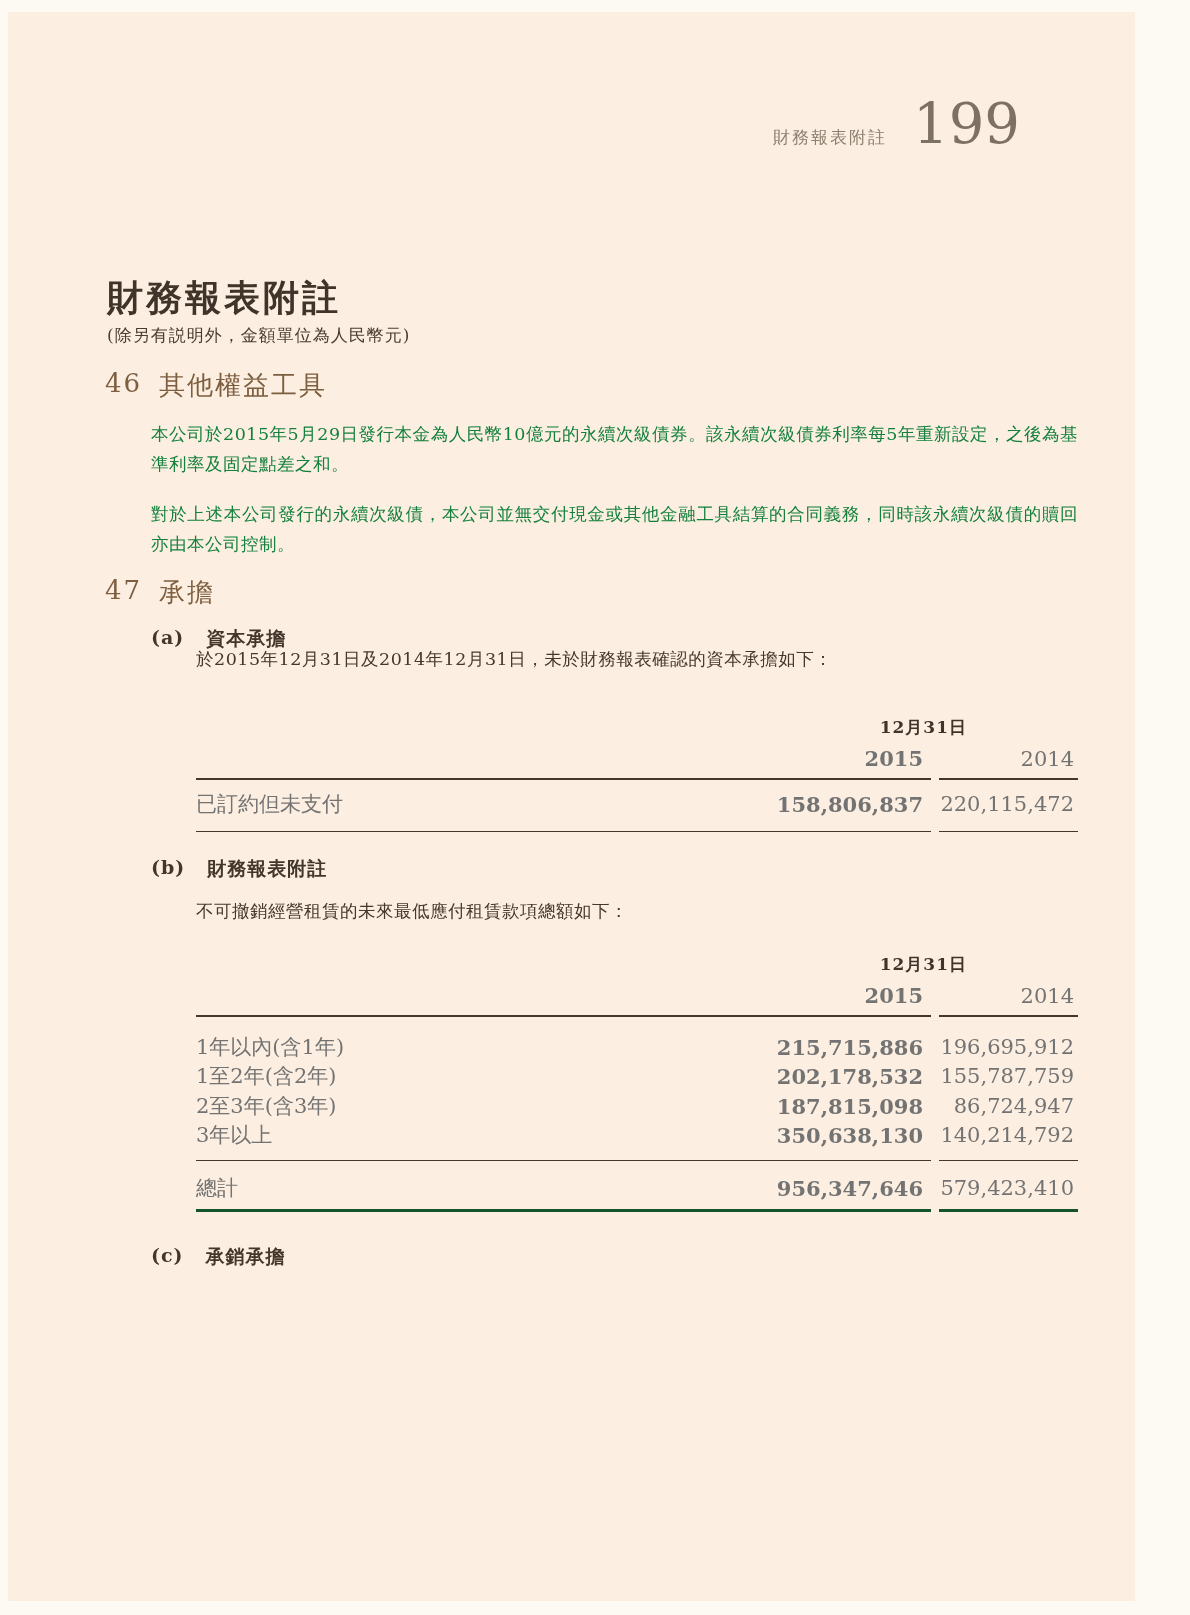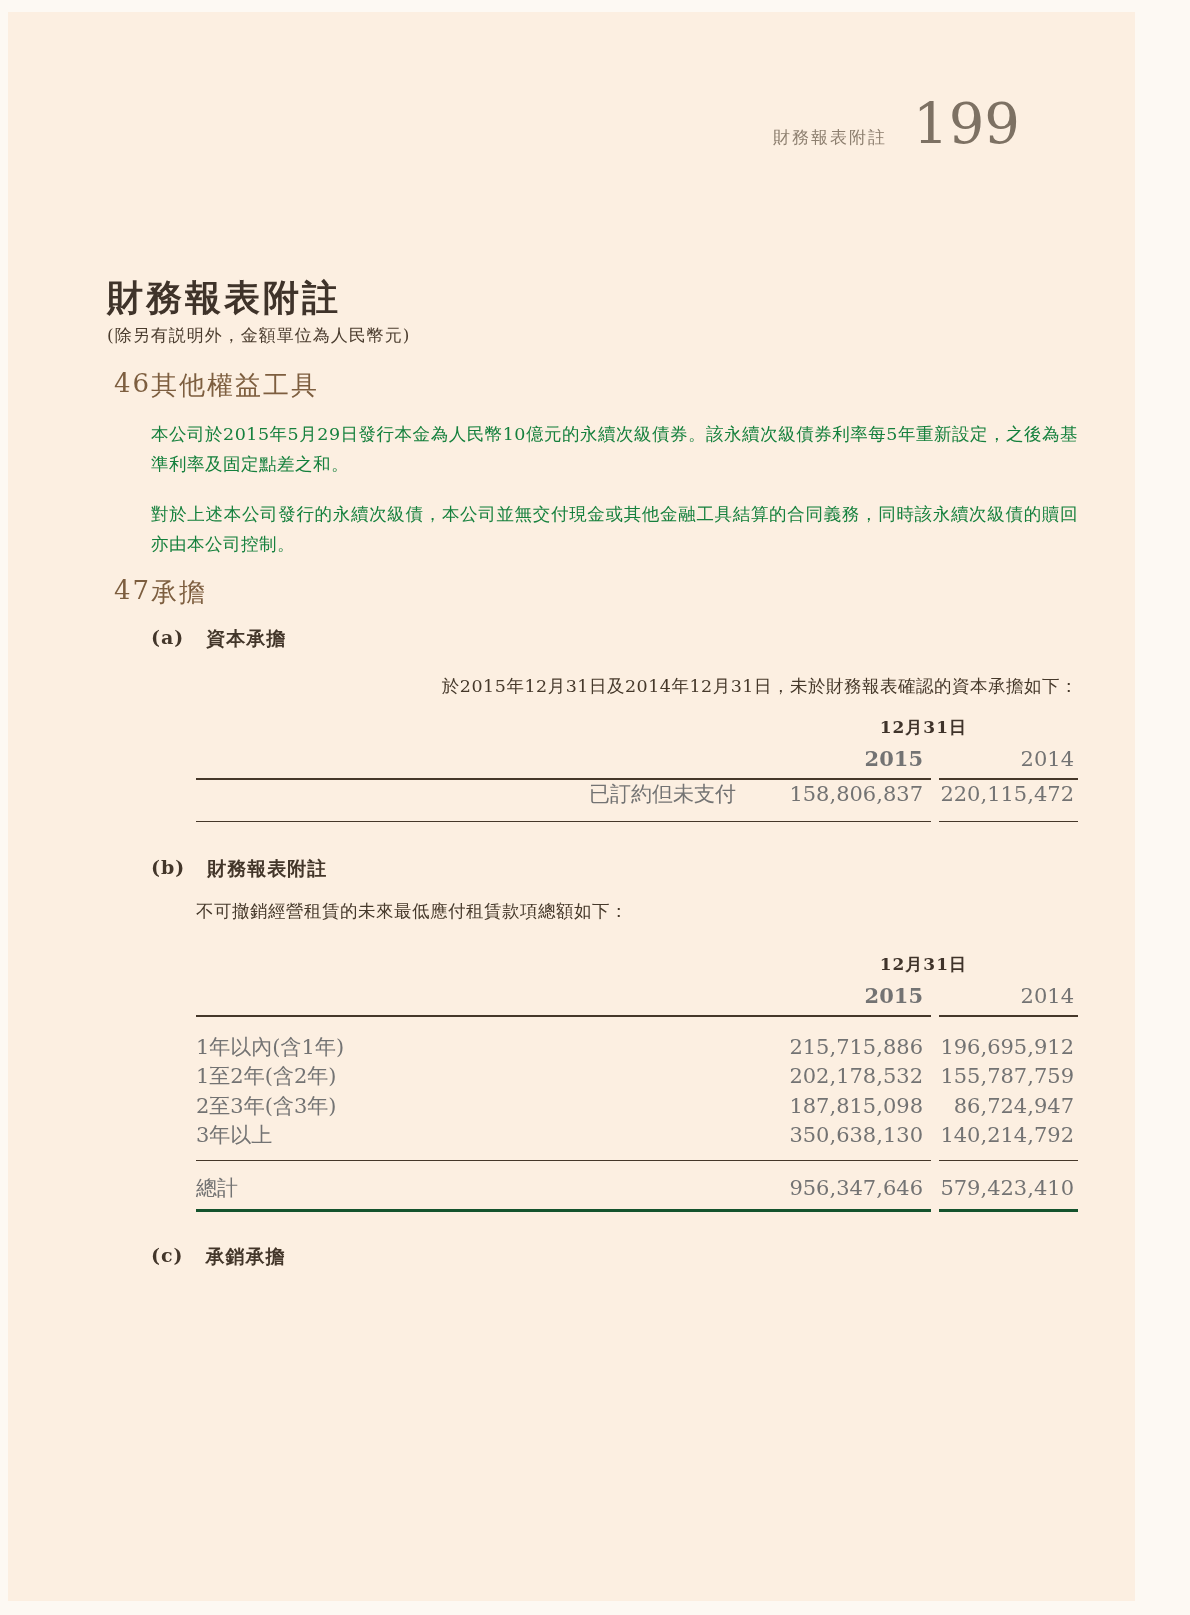--- a/index.html
+++ b/index.html
@@ -17,64 +17,64 @@
     display:flex; align-items:baseline; gap:14px;
   }
   .run-head .label { font-size:17px; color:#8d7f6f; letter-spacing:2px; }
   .run-head .pageno { font-size:56px; font-weight:400; color:#7d7163; line-height:1;margin-left:12px; }
 
   
   .doc-title { position:absolute; left:99px; top:262px; font-size:36px; font-weight:700; color:#3f332a; letter-spacing:3px; }
   .doc-subtitle { position:absolute; left:99px; top:312px; font-size:17px; color:#4a3c2e; letter-spacing:1px; }
 
   
-  .sec-head { position:absolute; left:106px; display:flex; gap:0; font-size:26px; font-weight:400; color:#7d5e3f; letter-spacing:2px; }
+  .sec-head { position:absolute; left:97px; display:flex; gap:17px; font-size:26px; font-weight:400; color:#7d5e3f; letter-spacing:2px; }
   .sec46 { top:356px; }
   .sec47 { top:563px; }
 
   .para {
     position:absolute; left:143px; width:927px;
     font-size:17.5px; line-height:30px; text-align:justify; color:#15803d; letter-spacing:0.5px;
   }
   .para46-1 { top:407px; }
   .para46-2 { top:487px; }
 
   
   .sub-head { position:absolute; left:143px; display:flex; gap:22px; font-size:19px; font-weight:700; color:#43362a; letter-spacing:1px; }
   .sub-a { top:614px; }
   .sub-b { top:844px; }
   .sub-c { top:1232px; }
 
   .sub-intro { position:absolute; left:188px; width:882px; font-size:17.5px; line-height:26px; color:#45382a; letter-spacing:0.5px; }
-  .intro-a { top:661px;text-align:right; }
+  .intro-a { top:634px; }
   .intro-b { top:886px; }
   .intro-c { top:1274px; }
 
   
   .fin-table { position:absolute; left:188px; width:882px; padding-top:30px; }
   .tbl-a { top:704px; }
   .tbl-b { top:941px; }
   .date-head { position:absolute; top:0; right:111px; font-size:17px; font-weight:700; letter-spacing:1px; color:#3f332a; }
 
   table { width:100%; border-collapse:collapse; font-size:21px; color:#737373; }
   col.c-label { width:540px; }
   col.c-2015  { width:195px; }
   col.c-gap   { width:8px;   }
   col.c-2014  { width:139px; }
 
   tr.years td { vertical-align:bottom; padding-bottom:7px; height:30px; }
   tr.years .y2015 { text-align:right; padding-right:8px; font-weight:700; }
   tr.years .y2014 { text-align:right; padding-right:4px; font-weight:400; }
   tr.years td.bb { border-bottom:2px solid #453729; }
 
-  td.num2015 { text-align:right; padding-right:8px; font-weight:400;margin-top:36px; }
+  td.num2015 { text-align:right; padding-right:8px; font-weight:700;margin-top:36px; }
   td.num2014 { text-align:right; padding-right:4px; }
 
   
-  .tbl-a tr.data td { padding-top:0; padding-bottom:13px;text-align:right; }
+  .tbl-a tr.data td { padding-top:10px; padding-bottom:13px; }
   .tbl-a tr.data td.bb { border-bottom:1.5px solid #453729; }
 
   
   .tbl-b tr.r td { height:30px; vertical-align:middle; }
   .tbl-b tr.r-first td { padding-top:16px; }
   .tbl-b tr.r-last td { padding-bottom:11px; }
   .tbl-b tr.r-last td.bb { border-bottom:1.5px solid #453729; }
   .tbl-b tr.total td { padding-top:13px; padding-bottom:7px; }
   .tbl-b tr.total td.bb { border-bottom:3px solid #14532d; }
 </style>

